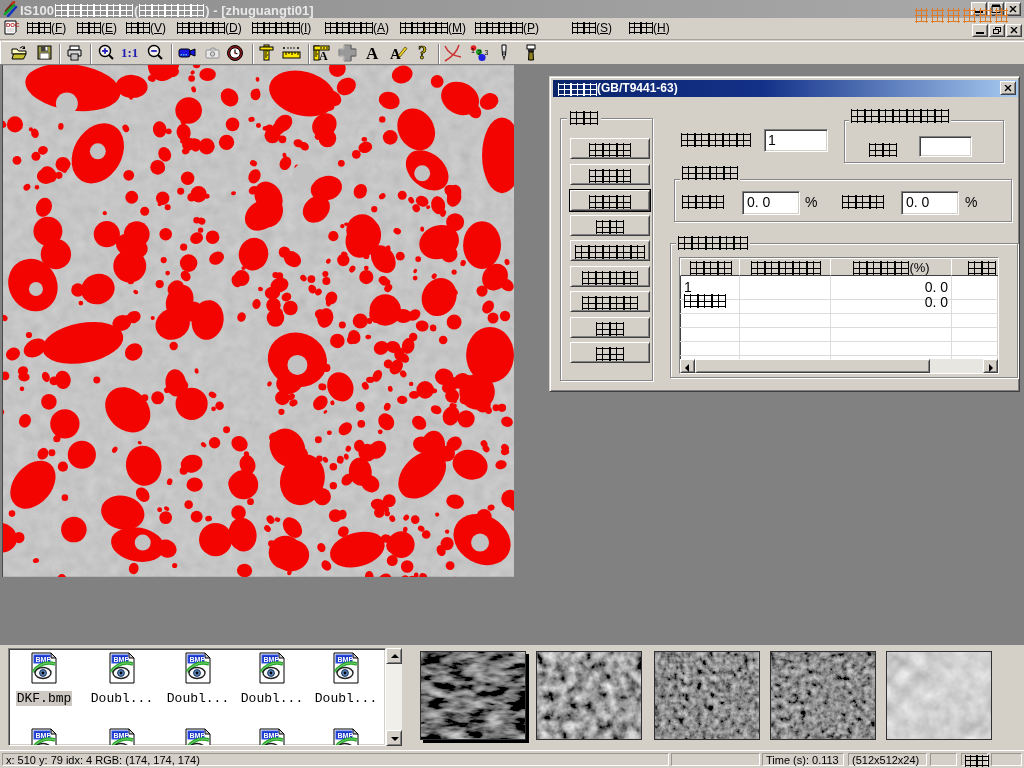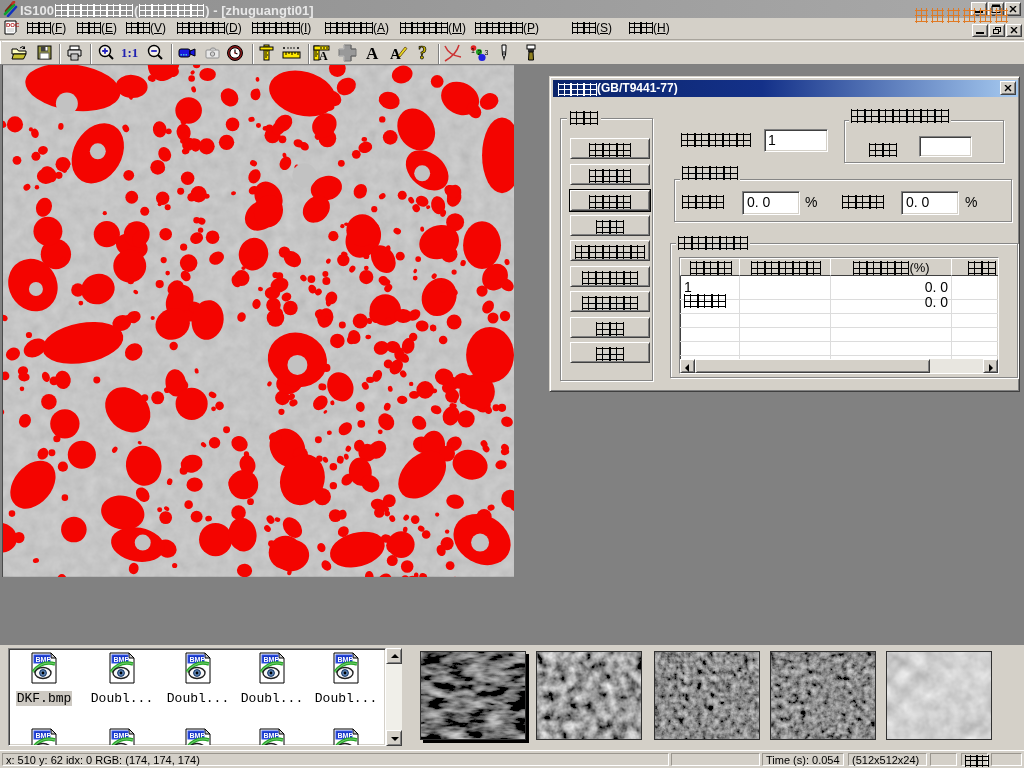--- a/index.html
+++ b/index.html
@@ -73,23 +73,23 @@
 </div>
 <div class="a" style="left:386px;top:648px;width:16px;height:98px;background:#f0efe9">
     <div class="a btn" style="left:0;top:0;width:16px;height:16px">
       <div style="margin:5px 0 0 4px;width:0;height:0;border:4px solid rgba(0,0,0,0);border-bottom-color:#000;border-top-width:0"></div>
     </div>
     <div class="a btn" style="left:0;top:82px;width:16px;height:16px">
       <div style="margin:6px 0 0 4px;width:0;height:0;border:4px solid rgba(0,0,0,0);border-top-color:#000;border-bottom-width:0"></div>
     </div>
   </div>
 <div class="a" style="left:0;top:750px;width:1024px;height:18px;background:#d4d0c8;border-top:1px solid #fff"></div>
-<div class="a" style="left:2px;top:753px;width:667px;height:13px;border:1px solid;border-color:#9a968e #fff #fff #9a968e;font-size:11px;line-height:11px;padding:1px 0 0 3px;color:#000;white-space:nowrap">x: 510 y: 62 idx: 0 RGB: (174, 174, 174)</div>
+<div class="a" style="left:2px;top:753px;width:667px;height:13px;border:1px solid;border-color:#9a968e #fff #fff #9a968e;font-size:11px;line-height:11px;padding:1px 0 0 3px;color:#000;white-space:nowrap">x: 510 y: 79 idx: 4 RGB: (174, 174, 174)</div>
 <div class="a" style="left:671px;top:753px;width:89px;height:13px;border:1px solid;border-color:#9a968e #fff #fff #9a968e;font-size:11px;line-height:11px;padding:1px 0 0 3px;color:#000;white-space:nowrap"></div>
-<div class="a" style="left:762px;top:753px;width:82px;height:13px;border:1px solid;border-color:#9a968e #fff #fff #9a968e;font-size:11px;line-height:11px;padding:1px 0 0 3px;color:#000;white-space:nowrap">Time (s): 0.054</div>
+<div class="a" style="left:762px;top:753px;width:82px;height:13px;border:1px solid;border-color:#9a968e #fff #fff #9a968e;font-size:11px;line-height:11px;padding:1px 0 0 3px;color:#000;white-space:nowrap">Time (s): 0.113</div>
 <div class="a" style="left:848px;top:753px;width:79px;height:13px;border:1px solid;border-color:#9a968e #fff #fff #9a968e;font-size:11px;line-height:11px;padding:1px 0 0 3px;color:#000;white-space:nowrap">(512x512x24)</div>
 <div class="a" style="left:930px;top:753px;width:27px;height:13px;border:1px solid;border-color:#9a968e #fff #fff #9a968e;font-size:11px;line-height:11px;padding:1px 0 0 3px;color:#000;white-space:nowrap"></div>
 <div class="a" style="left:961px;top:753px;width:27px;height:13px;border:1px solid;border-color:#9a968e #fff #fff #9a968e;font-size:11px;line-height:11px;padding:1px 0 0 3px;color:#000;white-space:nowrap"></div>
 <div class="a" style="left:991px;top:753px;width:31px;height:13px;border:1px solid;border-color:#9a968e #fff #fff #9a968e;font-size:11px;line-height:11px;padding:1px 0 0 3px;color:#000;white-space:nowrap"></div>
 <div class="a" style="left:965px;top:753px"><span class="z b12" style="width:24px;"></span></div>
 <div class="a" style="left:915px;top:8px;z-index:50;white-space:nowrap"><span class="wmg"></span><span class="wmg"></span><span class="wmg"></span><span class="wmg"></span><span class="wmg"></span><span class="wmg"></span></div>
 <svg class="a" style="left:2px;top:65px;border-left:1px solid #4a4a4a" width="512" height="512" viewBox="0 0 512 512">
 <defs>
 <filter id="gtex" x="0" y="0" width="100%" height="100%">
 <feTurbulence type="fractalNoise" baseFrequency="0.085" numOctaves="3" seed="11"></feTurbulence>
@@ -843,21 +843,21 @@
     <path d="M6 7 v4" stroke="#000"></path>
     <path d="M5 14 l1 3 l1 -3" fill="#404040"></path>
   </svg>
 <svg class="a" style="left:524px;top:44px" width="15" height="18" viewBox="0 0 15 18">
     <rect x="3" y="1" width="8" height="4" fill="#fff" stroke="#000"></rect>
     <rect x="4" y="5" width="6" height="3" fill="#282828"></rect>
     <path d="M5 8 h4 l0.5 8 h-5 z" fill="#908020" stroke="#000"></path>
   </svg>
 <div class="a" style="left:549px;top:76px;width:471px;height:316px;background:#d4d0c8;border:1px solid;border-color:#d4d0c8 #404040 #404040 #d4d0c8;box-shadow:inset 1px 1px 0 #fff,inset -1px -1px 0 #808080">
 <div class="a" style="left:3px;top:3px;width:465px;height:17px;background:linear-gradient(90deg,#0a246a 0%,#143189 45%,#a6caf0 100%)"></div>
-<div class="a" style="left:8px;top:5px;height:13px"><span class="z w13" style="width:39px;"></span><span style="font:bold 12px 'Liberation Sans';color:#fff;vertical-align:top;line-height:13px">(GB/T9441-77)</span></div>
+<div class="a" style="left:8px;top:5px;height:13px"><span class="z w13" style="width:39px;"></span><span style="font:bold 12px 'Liberation Sans';color:#fff;vertical-align:top;line-height:13px">(GB/T9441-63)</span></div>
 <div class="a tb" style="left:450px;top:4px"><svg width="8" height="7" viewBox="0 0 8 7" style="margin-top:3px">
         <path d="M1 0 L7 6 M7 0 L1 6" stroke="#000" stroke-width="1.4"></path>
       </svg></div>
 <div class="a gb" style="left:10px;top:41px;width:93px;height:263px"></div>
 <div class="a" style="left:17px;top:34px;background:#d4d0c8;padding:0 3px"><span class="z b14" style="width:28px;"></span></div>
 <div class="a btn" style="left:20px;top:61px;width:80px;height:21px;line-height:20px"><span class="z b14" style="width:42px;vertical-align:middle"></span></div>
 <div class="a btn" style="left:20px;top:87px;width:80px;height:21px;line-height:20px"><span class="z b14" style="width:42px;vertical-align:middle"></span></div>
 <div class="a" style="left:19px;top:112px;width:82px;height:23px;border:1px solid #000;background:#d4d0c8">
       <div class="btn" style="width:80px;height:21px;line-height:20px"><span class="z b14" style="width:42px;vertical-align:middle"></span></div>
     </div>

